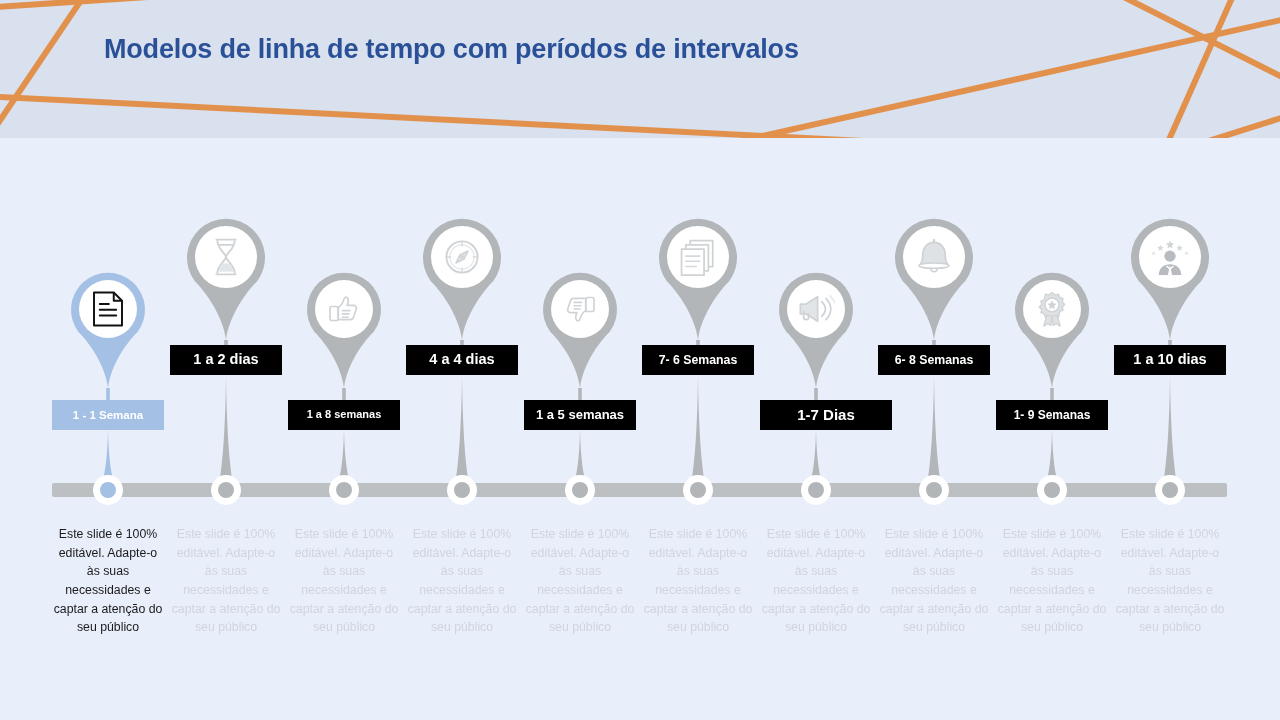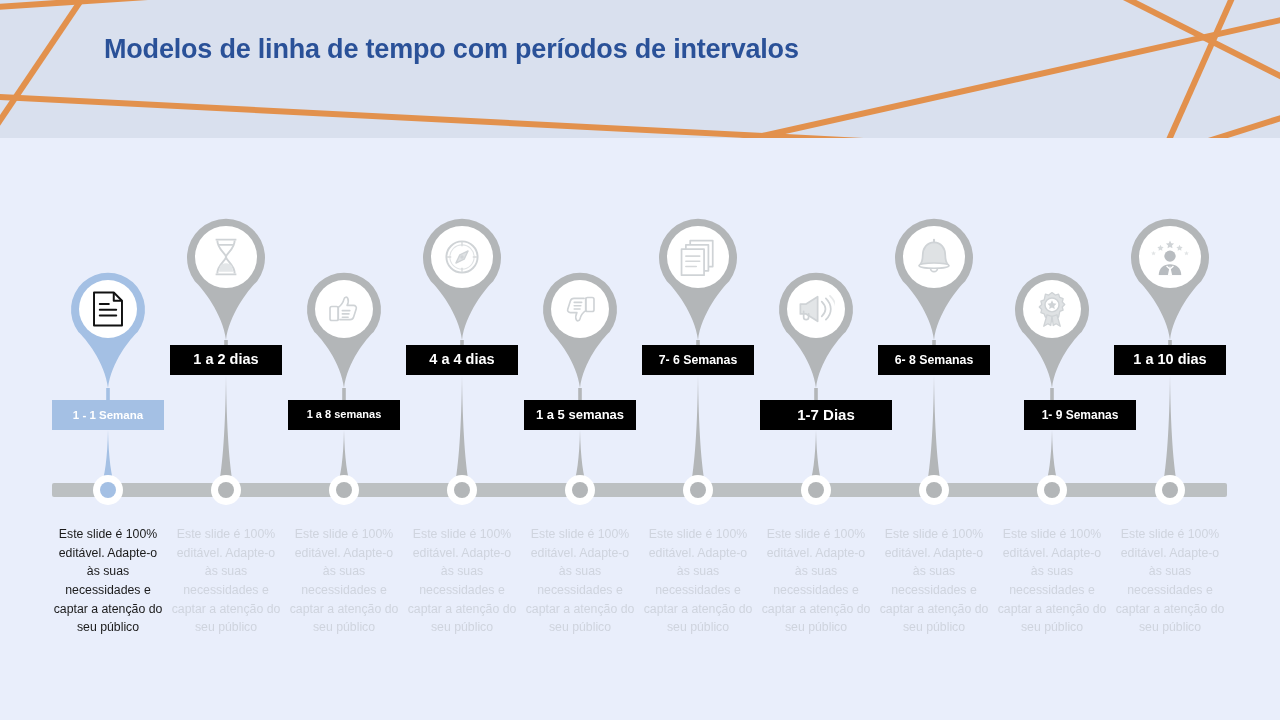--- a/index.html
+++ b/index.html
@@ -434,21 +434,21 @@
               <path d="M15 30 11 44l5-3 3.5 2 1.5-11z"></path>
               <path d="M27 30 31 44l-5-3-3.5 2L21 32z"></path>
             </g>
           </svg>
         </div>
         <div class="stem" style="left: 1047px; top: 388px;">
           <svg width="10" height="12">
             <rect x="3.2" y="0" width="3.6" height="12" fill="#b3b6b8"></rect>
           </svg>
         </div>
-        <div class="time-box" style="left: 1024px; top: 400px; width: 112px; height: 30px; font-size: 12px;">1- 9 Semanas</div>
+        <div class="time-box" style="left: 996px; top: 400px; width: 112px; height: 30px; font-size: 12px;">1- 9 Semanas</div>
         <div class="stem" style="left: 1038px; top: 430px;">
           <svg width="28" height="60" viewBox="0 0 28 60">
        <path d="M14,0 C14.6,27 17,46.800000000000004 22,60
                 L6,60
                 C11,46.800000000000004 13.4,27 14,0 Z" fill="#b3b6b8"></path>
      </svg>
         </div>
         <div class="node" style="left: 1037px; top: 475px;">
           <div class="node-dot"></div>
         </div>

